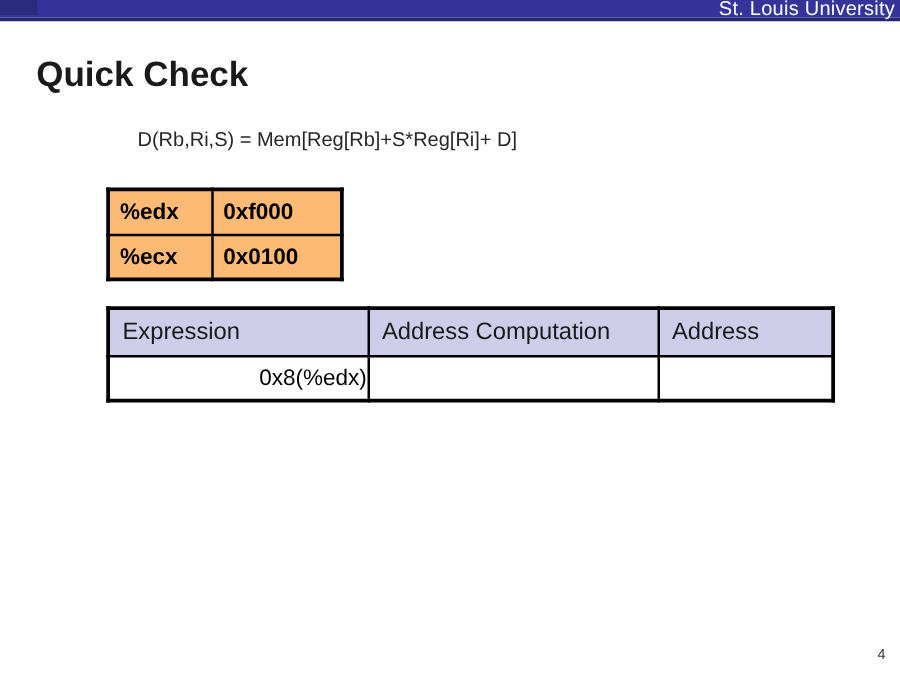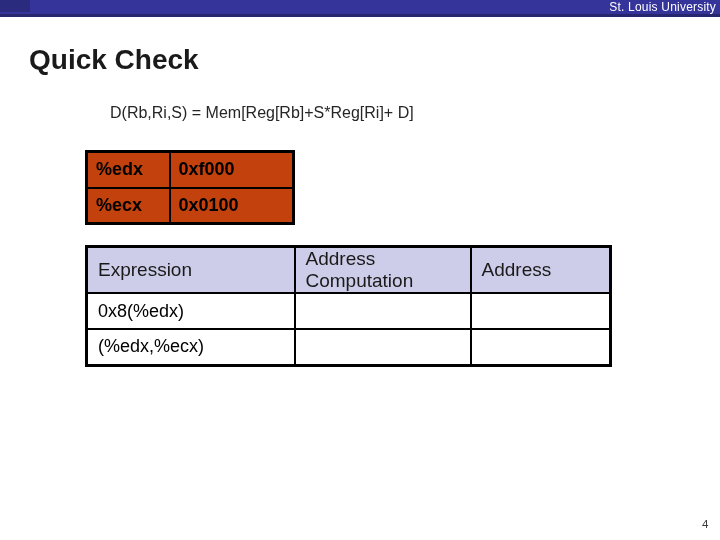--- a/index.html
+++ b/index.html
@@ -19,21 +19,21 @@
   .banner-underline {
     position: absolute; top: 14px; left: 0; width: 720px; height: 3px;
     background: #26266F;
   }
   .banner-accent {
     position: absolute; top: 0; left: 0; width: 30px; height: 12px;
     background: #2A2A7E;
   }
   .institution {
     position: absolute; top: 1px; right: 4px;
-    color: #ffffff; font-size: 12px; line-height: 13px;
+    color: #ffffff; font-size: 16px; line-height: 13px;
     letter-spacing: 0.2px;
   }
 
   
   .title {
     position: absolute; left: 29px; top: 44px;
     font-size: 28px; font-weight: bold; color: #1a1a1a;
     line-height: 1.15;
   }
 
@@ -49,46 +49,46 @@
   
   .registers {
     position: absolute; left: 85px; top: 150px;
     border: 3px solid #000;
   }
   .registers td {
     border: 2px solid #000;
     height: 36px;
     font-size: 18px; font-weight: bold; color: #000;
     padding: 0 0 0 8px; text-align: left; vertical-align: middle;
-    background: #c2410c;
+    background: #fdba74;
   }
   .registers td.reg-name  { width: 83px; }
-  .registers td.reg-value { width: 124px; }
+  .registers td.reg-value { width: 104px; }
 
   
   .quiz {
     position: absolute; left: 85px; top: 245px;
     border: 3px solid #000;
   }
   .quiz th {
     border: 2px solid #000;
     background: #CDCDE9;
     height: 38px;
     font-size: 19px; font-weight: normal; color: #1a1a1a;
     padding: 0 0 0 10px; text-align: left; vertical-align: middle;
   }
   .quiz td {
     border: 2px solid #000;
     background: #ffffff;
     height: 36px;
     font-size: 18px; color: #000;
-    padding: 0 0 0 10px; text-align: left; vertical-align: middle;
+    padding: 0 0 0 10px; text-align: right; vertical-align: middle;
   }
   .quiz .col-expression  { width: 208px; }
-  .quiz .col-computation { width: 176px; }
+  .quiz .col-computation { width: 232px; }
   .quiz .col-address     { width: 140px; }
 
   
   .page-number {
     position: absolute; left: 702px; top: 518px;
     font-size: 11.5px; color: #3a3a3a;
   }
 </style>
 </head>
 <body>
@@ -124,23 +124,18 @@
         <th class="col-computation">Address Computation</th>
         <th class="col-address">Address</th>
       </tr>
     </thead>
     <tbody>
       <tr>
         <td class="col-expression">0x8(%edx)</td>
         <td class="col-computation"></td>
         <td class="col-address"></td>
       </tr>
-      <tr>
-        <td class="col-expression">(%edx,%ecx)</td>
-        <td class="col-computation"></td>
-        <td class="col-address"></td>
-      </tr>
     </tbody>
   </table>
 
   <div class="page-number">4</div>
 
 </div>
 
 </body></html>

